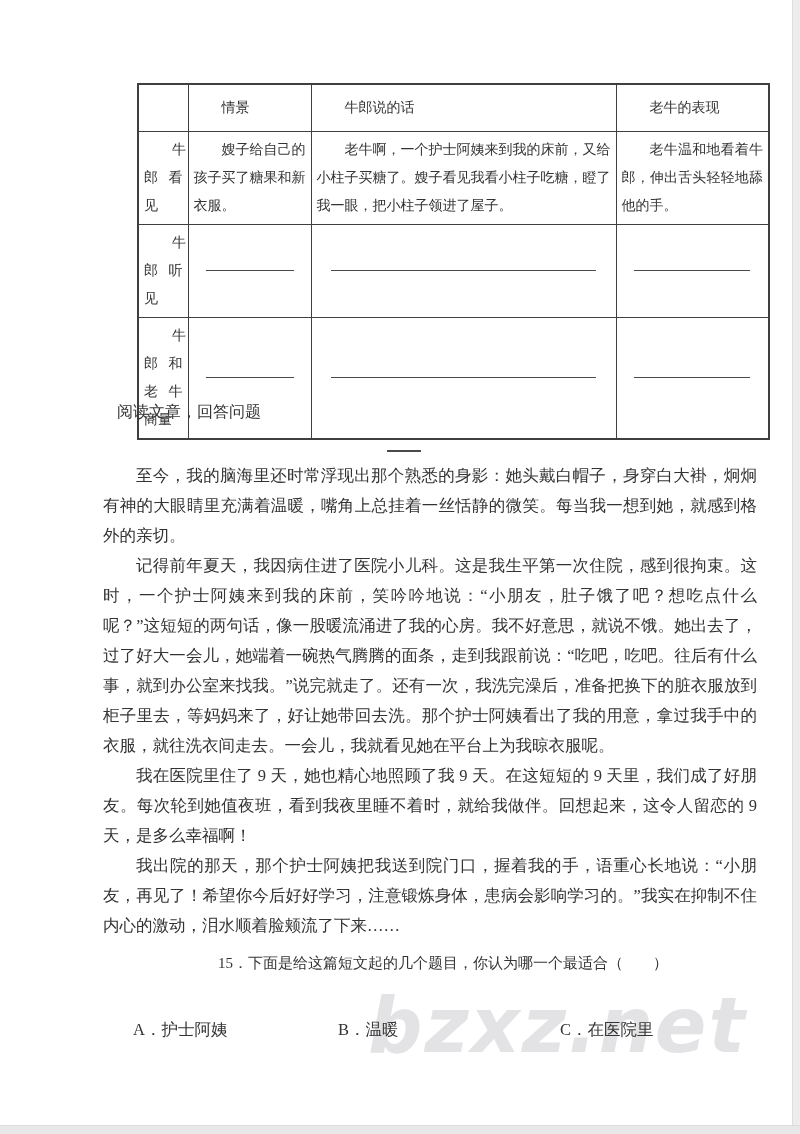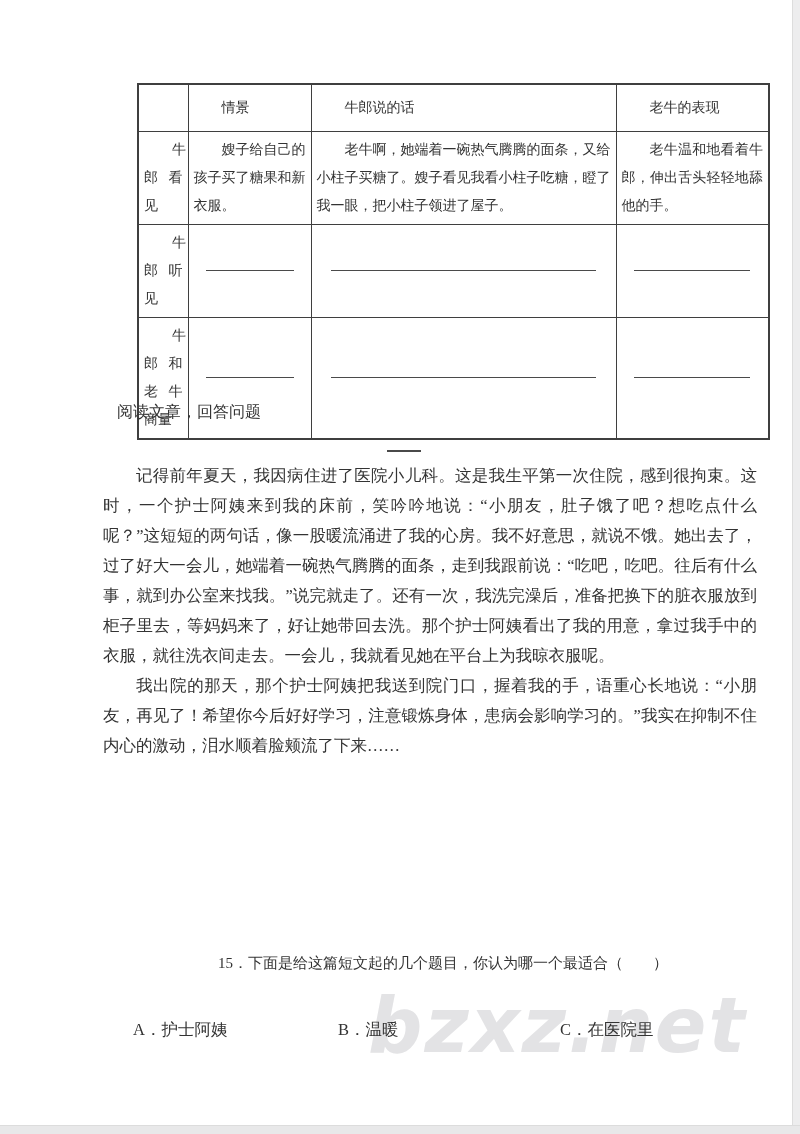--- a/index.html
+++ b/index.html
@@ -73,21 +73,21 @@
       <tbody>
           <tr class="hdr">
         <th></th>
         <th>情景</th>
         <th>牛郎说的话</th>
         <th>老牛的表现</th>
       </tr>
       <tr class="r1">
         <td class="lbl">牛郎看见</td>
         <td>嫂子给自己的孩子买了糖果和新衣服。</td>
-        <td>老牛啊，她端着一碗热气腾腾的面条，又给小柱子买糖了。嫂子看见我看小柱子吃糖，瞪了我一眼，把小柱子领进了屋子。</td>
+        <td>老牛啊，一个护士阿姨来到我的床前，又给小柱子买糖了。嫂子看见我看小柱子吃糖，瞪了我一眼，把小柱子领进了屋子。</td>
         <td>老牛温和地看着牛郎，伸出舌头轻轻地舔他的手。</td>
       </tr>
       <tr class="r2">
         <td class="lbl">牛郎听见</td>
         <td class="blank">
               <div class="fill-line w-scene"></div>
             </td>
         <td class="blank">
               <div class="fill-line w-words"></div>
             </td>
@@ -108,21 +108,23 @@
             </td>
       </tr>
     </tbody>
       </table>
 
     <div class="reading-intro">阅读文章，回答问题</div>
 
     <div class="title-blank"></div>
 
     <div class="passage">
+      <p>至今，我的脑海里还时常浮现出那个熟悉的身影：她头戴白帽子，身穿白大褂，炯炯有神的大眼睛里充满着温暖，嘴角上总挂着一丝恬静的微笑。每当我一想到她，就感到格外的亲切。</p>
       <p>记得前年夏天，我因病住进了医院小儿科。这是我生平第一次住院，感到很拘束。这时，一个护士阿姨来到我的床前，笑吟吟地说：“小朋友，肚子饿了吧？想吃点什么呢？”这短短的两句话，像一股暖流涌进了我的心房。我不好意思，就说不饿。她出去了，过了好大一会儿，她端着一碗热气腾腾的面条，走到我跟前说：“吃吧，吃吧。往后有什么事，就到办公室来找我。”说完就走了。还有一次，我洗完澡后，准备把换下的脏衣服放到柜子里去，等妈妈来了，好让她带回去洗。那个护士阿姨看出了我的用意，拿过我手中的衣服，就往洗衣间走去。一会儿，我就看见她在平台上为我晾衣服呢。</p>
+      <p>我在医院里住了 9 天，她也精心地照顾了我 9 天。在这短短的 9 天里，我们成了好朋友。每次轮到她值夜班，看到我夜里睡不着时，就给我做伴。回想起来，这令人留恋的 9 天，是多么幸福啊！</p>
       <p>我出院的那天，那个护士阿姨把我送到院门口，握着我的手，语重心长地说：“小朋友，再见了！希望你今后好好学习，注意锻炼身体，患病会影响学习的。”我实在抑制不住内心的激动，泪水顺着脸颊流了下来……</p>
     </div>
 
     <div class="question-line"><span>15．</span><span>下面是给这篇短文起的几个题目，你认为哪一个最适合（　　）</span></div>
 
     <div class="options-row">
       <span class="opt opt-a"><span>A．</span><span>护士阿姨</span></span>
       <span class="opt opt-b"><span>B．</span><span>温暖</span></span>
       <span class="opt opt-c"><span>C．</span><span>在医院里</span></span>
     </div>

